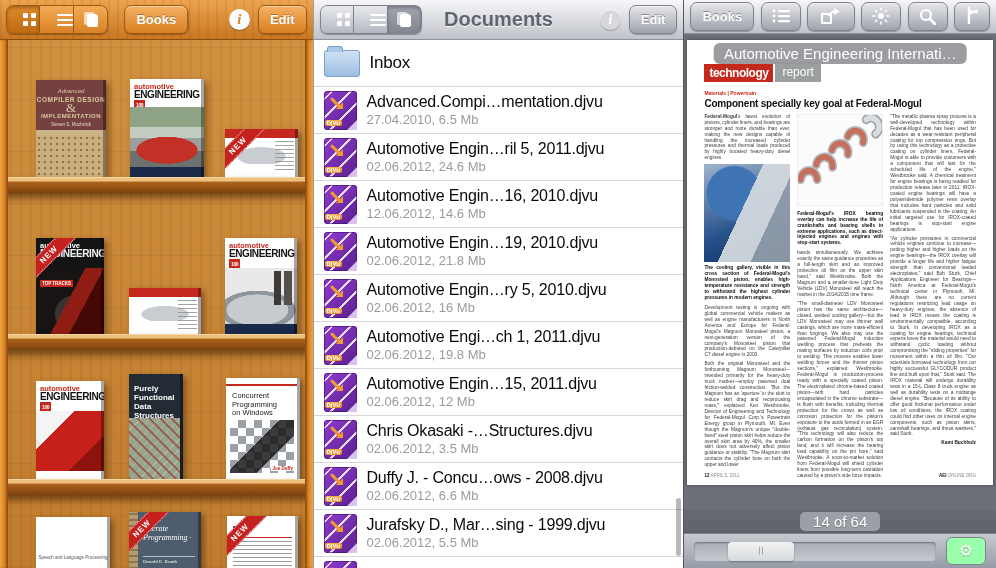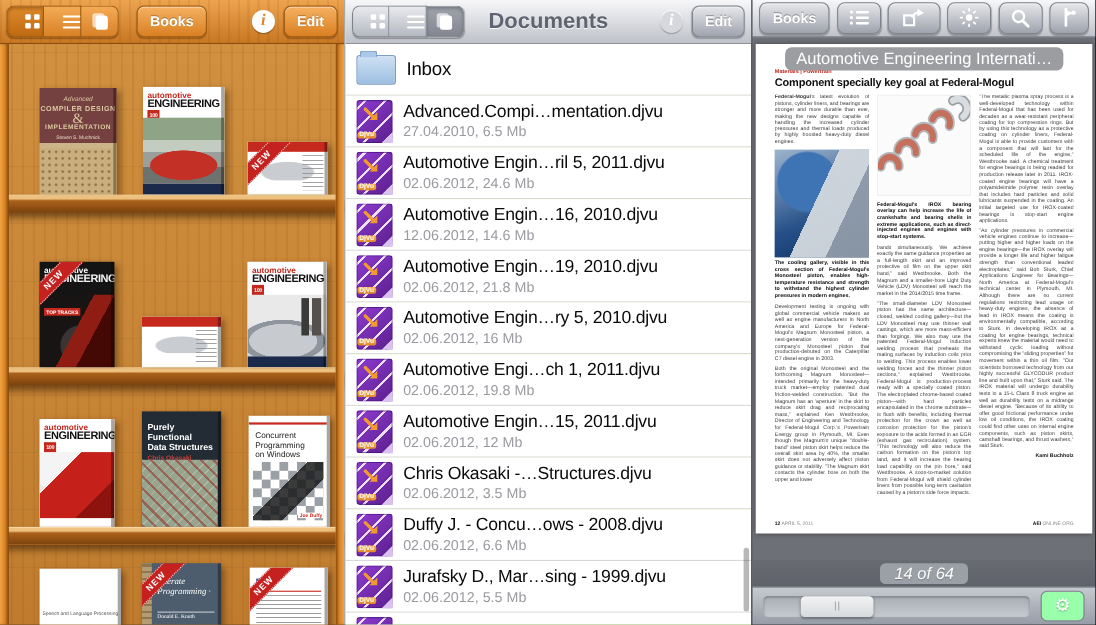--- a/index.html
+++ b/index.html
@@ -187,21 +187,21 @@
   .img-piston { width:100%; height:98px; margin:3px 0 3px;
     background:
       linear-gradient(115deg, rgba(0,0,0,0) 45%, rgba(210,216,222,.95) 45% 70%, rgba(150,160,172,.9) 70%),
       radial-gradient(circle at 35% 30%, #3e73b4 0 30%, rgba(0,0,0,0) 32%),
       linear-gradient(160deg,#9db4cd 0%, #27518a 60%, #0c2f5e 100%); }
   .img-bearings { width:100%; height:92px; background:#fbfbfb; border:1px solid #eee; margin-bottom:3px; }
   .caption { font-weight:bold; color:#0a0a0a; margin-bottom:4px; }
   .byline { display:block; text-align:right; font-weight:bold; color:#111; margin-top:2px; }
   .page-footer { position:absolute; left:17px; right:17px; bottom:7px; display:flex; justify-content:space-between; font-size:4.5px; color:#8a8a8a; }
   .page-footer b { color:#111; }
-  .ind-bar { height:29px; background:linear-gradient(#686b72,#5f626a); display:flex; align-items:center; justify-content:center;font-style:italic; }
+  .ind-bar { height:29px; background:linear-gradient(#686b72,#5f626a); display:flex; align-items:center; justify-content:center; }
   .ind-pill { background:#9ba0a6; color:#fdfdfd; font-size:15px; padding:1px 13px; border-radius:5px; text-shadow:0 1px 1px rgba(0,0,0,.25); }
   .bottom-bar { height:41px; background:linear-gradient(#c6cad0,#969ca6); border-top:1px solid #7a7e86; display:flex; align-items:center; padding:0 10px; gap:10px; }
   .scrub-track { flex:1; height:19px; border-radius:4px; background:linear-gradient(#a7adb4,#c6cad0); box-shadow:inset 0 1px 2px rgba(0,0,0,.35); position:relative; cursor:pointer; }
   .scrub-thumb { position:absolute; left:14%; top:0; width:66px; height:19px; border-radius:4px;
     background:linear-gradient(#f2f3f4,#d7dadd); box-shadow:0 1px 2px rgba(0,0,0,.3); display:flex; align-items:center; justify-content:center; gap:2px; }
   .scrub-thumb i { width:1px; height:8px; background:#aaa; }
   .gear-btn { width:40px; height:28px; border-radius:6px; border:1px solid #7e828b; background:linear-gradient(#d4d7db,#9fa 0) , linear-gradient(#d8dbdf,#a3a8b0); color:#fff; font-size:16px; line-height:1; cursor:pointer; text-shadow:0 1px 1px rgba(0,0,0,.3); }
   svg.wicon { display:block; }
 </style>
 </head>
@@ -293,21 +293,21 @@
       </div>
 
       <div class="shelf" style="height:145px">
         <div class="book bk-aelambo" style="left:36px; bottom:16px; width:68px; height:98px">
           <div class="ae-head">
             <div class="ae-b1">automotive</div>
             <div class="ae-b2"><span>ENGINEERING</span> <span class="rbox">100</span></div>
           </div>
           <div class="art"></div>
         </div>
-        <div class="book bk-okasaki" style="left:129px; bottom:16px; width:72px; height:105px">
+        <div class="book bk-okasaki" style="left:129px; bottom:16px; width:54px; height:105px">
           <div class="t">Purely Functional</div>
           <div class="t">Data Structures</div>
           <div class="auth">Chris Okasaki</div>
           <div class="pat"></div>
         </div>
         <div class="book bk-duffy" style="left:226px; bottom:16px; width:74px; height:101px">
           <div class="t">Concurrent</div>
           <div class="t">Programming</div>
           <div class="t">on Windows</div>
           <div class="checks"></div>
@@ -526,20 +526,24 @@
           <path d="M4 1 V17 L4 12" fill="none" stroke="#fff" stroke-width="2.4" stroke-linecap="round"></path>
           <path d="M4 2 L11 5 L4 8" fill="#fff"></path>
           <circle cx="11" cy="4.5" r="2" fill="#fff"></circle>
         </svg>
       </button>
     </div>
 
     <div class="reader">
       <div class="overlay-title">Automotive Engineering Internati…</div>
       <div class="mag-page">
+        <div class="masthead">
+          <span class="mast-red">technology</span>
+          <span class="mast-gray">report</span>
+        </div>
         <div class="section-label">Materials | Powertrain</div>
         <div class="headline">Component specially key goal at Federal-Mogul</div>
         <div class="cols">
           <div class="col">
             <p><b>Federal-Mogul</b><span>'s latest evolution of pistons, cylinder liners, and bearings are stronger and more durable than ever, making the new designs capable of handling the increased cylinder pressures and thermal loads produced by highly boosted heavy-duty diesel engines.</span></p>
             <div class="img-piston"></div>
             <div class="caption">The cooling gallery, visible in this cross section of Federal-Mogul's Monosteel piston, enables high-temperature resistance and strength to withstand the highest cylinder pressures in modern engines.</div>
             <p>Development testing is ongoing with global commercial vehicle makers as well as engine manufacturers in North America and Europe for Federal-Mogul's Magnum Monosteel piston, a next-generation version of the company's Monosteel piston that production-debuted on the Caterpillar C7 diesel engine in 2003.</p>
             <p>Both the original Monosteel and the forthcoming Magnum Monosteel—intended primarily for the heavy-duty truck market—employ patented dual friction-welded construction. "But the Magnum has an 'aperture' in the skirt to reduce skirt drag and reciprocating mass," explained Ken Westbrooke, Director of Engineering and Technology for Federal-Mogul Corp.'s Powertrain Energy group in Plymouth, MI. Even though the Magnum's unique "double-band" steel piston skirt helps reduce the overall skirt area by 40%, the smaller skirt does not adversely affect piston guidance or stability. "The Magnum skirt contacts the cylinder bore on both the upper and lower</p>
           </div>

